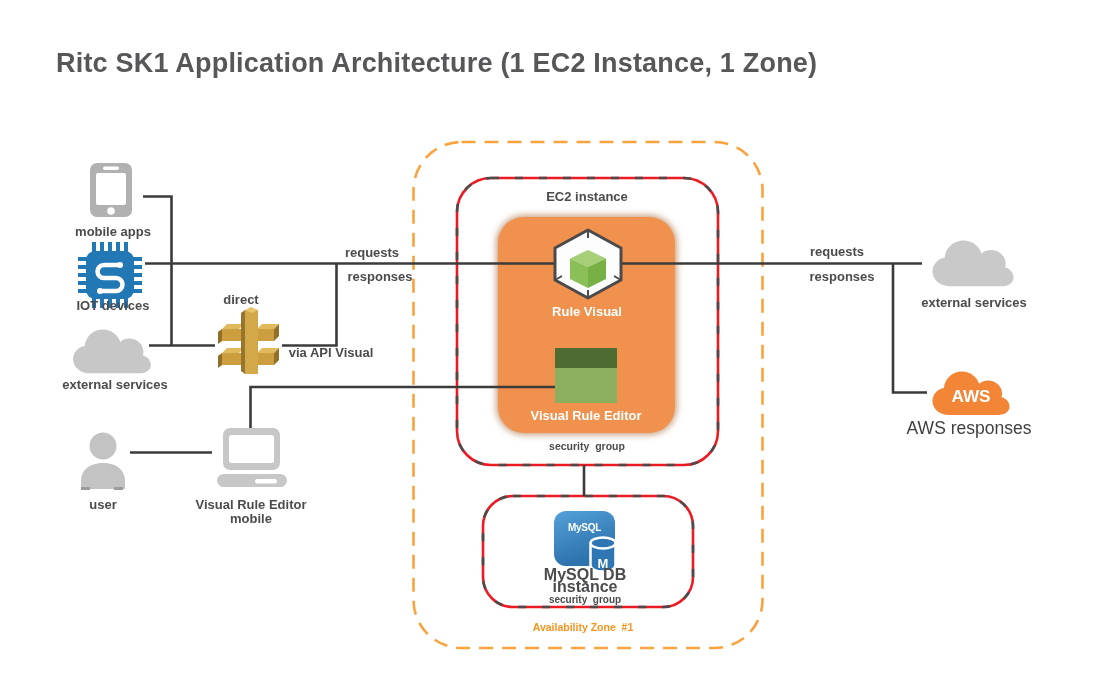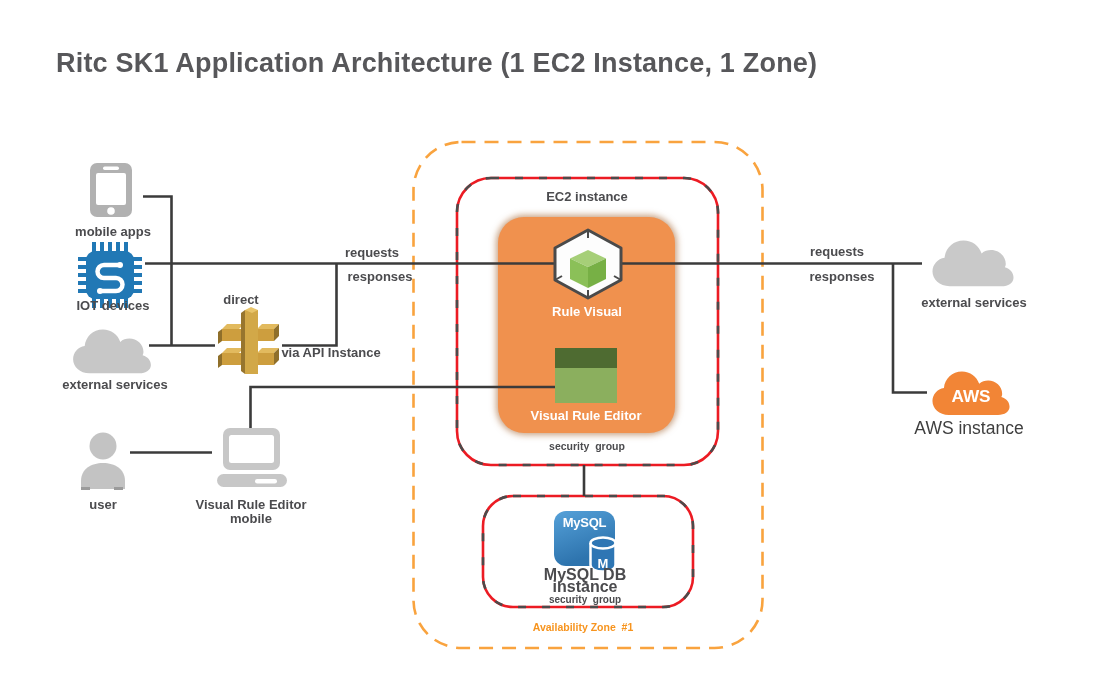--- a/index.html
+++ b/index.html
@@ -32,22 +32,22 @@
   .lbl{z-index:4;}
   #vre-box{
     position:absolute;left:555px;top:348px;width:62px;height:55px;background:#8BAF5E;z-index:3;
   }
   #vre-box .vre-header{width:100%;height:20px;background:#4E6B31;}
   #mysql-box{
     position:absolute;left:554px;top:511px;width:61px;height:55px;border-radius:12px;
     background:linear-gradient(160deg,#55A1D9 0%,#2E74AE 75%);z-index:3;
   }
   #mysql-box .mysql-word{
-    display:block;text-align:center;padding-top:4px;color:#fff;font-weight:bold;
-    font-size:13px;letter-spacing:-0.3px;
+    display:block;text-align:center;padding-top:11px;color:#fff;font-weight:bold;
+    font-size:10px;letter-spacing:-0.3px;
   }
   #mysql-cylinder{position:absolute;right:-4px;bottom:-9px;}
 </style>
 </head>
 <body>
 
 <div id="canvas">
 
   <div id="title">Ritc SK1 Application Architecture (1 EC2 Instance, 1 Zone)</div>
 
@@ -152,21 +152,21 @@
     <polygon points="60,23 65,18 65,30 60,35" fill="#8F6F2A"></polygon>
 
     <polygon points="43,47 48,42 65,42 60,47" fill="#E2BA5E"></polygon>
     <rect x="41" y="47" width="19" height="12" fill="#CD9E3E"></rect>
     <polygon points="60,47 65,42 65,54 60,59" fill="#8F6F2A"></polygon>
 
     <polygon points="31,4 27,7 27,65 31,68" fill="#97752E"></polygon>
     <rect x="31" y="4" width="13" height="64" fill="#D2A848"></rect>
     <polygon points="31,4 37,1 44,4 38,7" fill="#E8C46A"></polygon>
   </svg>
-  <div class="lbl" style="left:331px;top:347px;">via API Instance</div>
+  <div class="lbl" style="left:331px;top:347px;">via API Visual</div>
 
   <div class="lbl" style="left:241px;top:247px;margin-top:47px;">direct</div>
   <div class="lbl" style="left:372px;top:247px;">requests</div>
   <div class="lbl" style="left:380px;top:271px;">responses</div>
   <div class="lbl" style="left:837px;top:246px;">requests</div>
   <div class="lbl" style="left:842px;top:271px;">responses</div>
 
   <div class="lbl" style="left:587px;top:191px;">EC2 instance</div>
 
   <svg class="abs icon" style="left:549px;top:227px;" width="78" height="74" viewBox="0 0 78 74">
@@ -207,15 +207,15 @@
 
   <svg class="abs icon" style="left:928px;top:238px;" width="90" height="50" viewBox="0 0 100 58">
     <path fill="#C9C9C9" d="M23,56 C11,56 3,48 3,39 C3,31 9,24 17,23 C18,12 27,3 39,3 C49,3 57,9 60,18 C63,15 67,14 71,14 C80,14 88,21 88,30 C88,31 88,32 87,34 C94,36 97,41 97,46 C97,52 91,56 83,56 Z"></path>
   </svg>
   <div class="lbl" style="left:974px;top:297px;">external services</div>
 
   <svg class="abs icon" style="left:930px;top:366px;" width="82" height="52" viewBox="0 0 100 60">
     <path fill="#F28536" d="M23,58 C11,58 3,50 3,41 C3,33 9,26 17,25 C18,14 27,5 39,5 C49,5 57,11 60,20 C63,17 67,16 71,16 C80,16 88,23 88,32 C88,33 88,34 87,36 C94,38 97,43 97,48 C97,54 91,58 83,58 Z"></path>
     <text x="50" y="42" text-anchor="middle" font-size="21" font-weight="bold" fill="#FFFFFF" font-family="Liberation Sans, DejaVu Sans, sans-serif">AWS</text>
   </svg>
-  <div class="lbl big" style="left:969px;top:422px;">AWS instance</div>
+  <div class="lbl big" style="left:969px;top:422px;">AWS responses</div>
 
 </div>
 
 </body></html>

